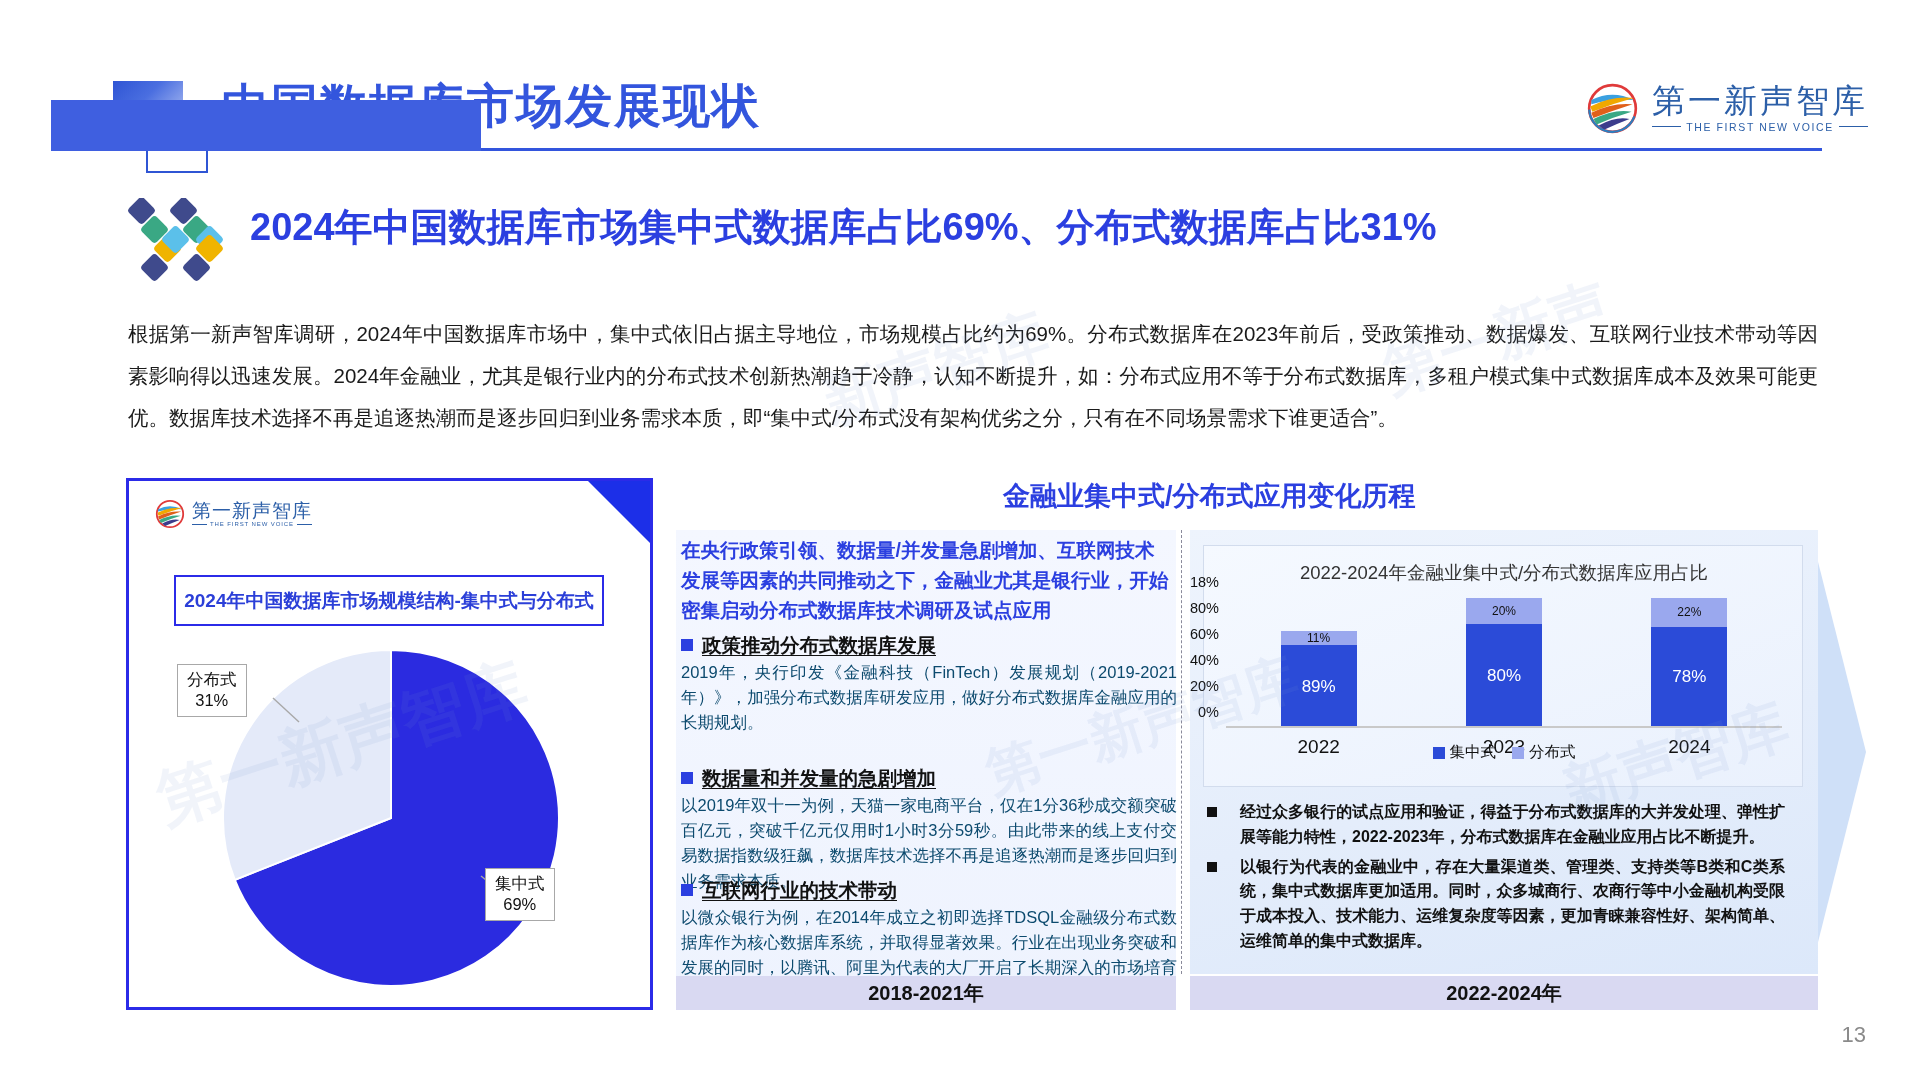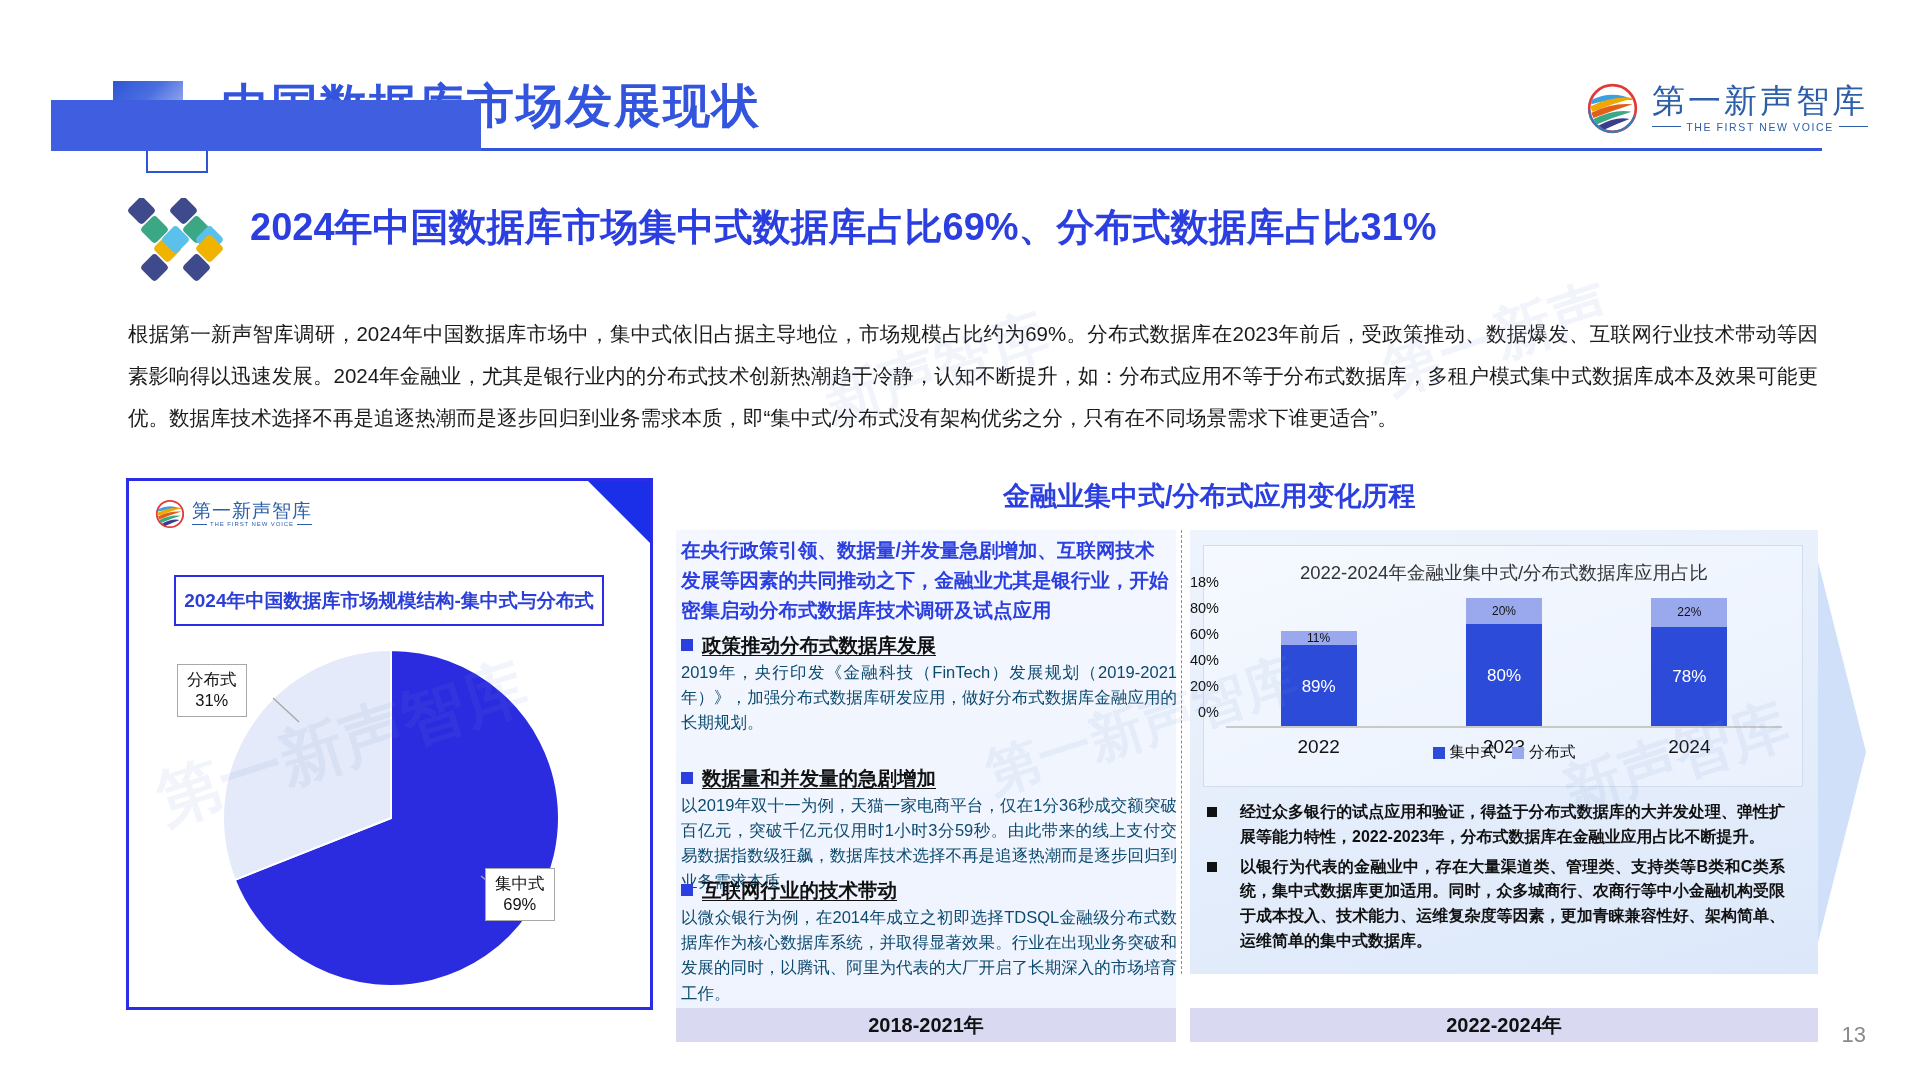--- a/index.html
+++ b/index.html
@@ -98,21 +98,21 @@
     font-size:15.5px;color:#111;}
   .lg{display:flex;align-items:center;gap:5px;}
   .lg-sw{width:12px;height:12px;}
   #right-bullets{position:absolute;left:1207px;top:800px;width:578px;}
   .rb{display:flex;align-items:flex-start;gap:23px;margin-bottom:5px;}
   .rb-bullet{width:10px;height:10px;background:#111;flex:none;margin-top:7px;}
   .rb-txt{font-size:16px;font-weight:bold;color:#111;line-height:1.55;text-align:justify;}
   
   .era-band{position:absolute;top:976px;height:34px;background:#d9d9f2;
     display:flex;align-items:center;justify-content:center;
-    font-size:20px;font-weight:bold;color:#111;margin-top:32px;}
+    font-size:20px;font-weight:bold;color:#111;}
   #era-left{left:676px;width:500px;}
   #era-right{left:1190px;width:628px;}
   #page-num{position:absolute;right:54px;top:1022px;font-size:22px;color:#8a8a8a;}
   
   .wm{position:absolute;color:rgba(120,150,210,.10);font-weight:bold;
     transform:rotate(-18deg);pointer-events:none;white-space:nowrap;user-select:none;}
 </style>
 </head>
 <body>
 

